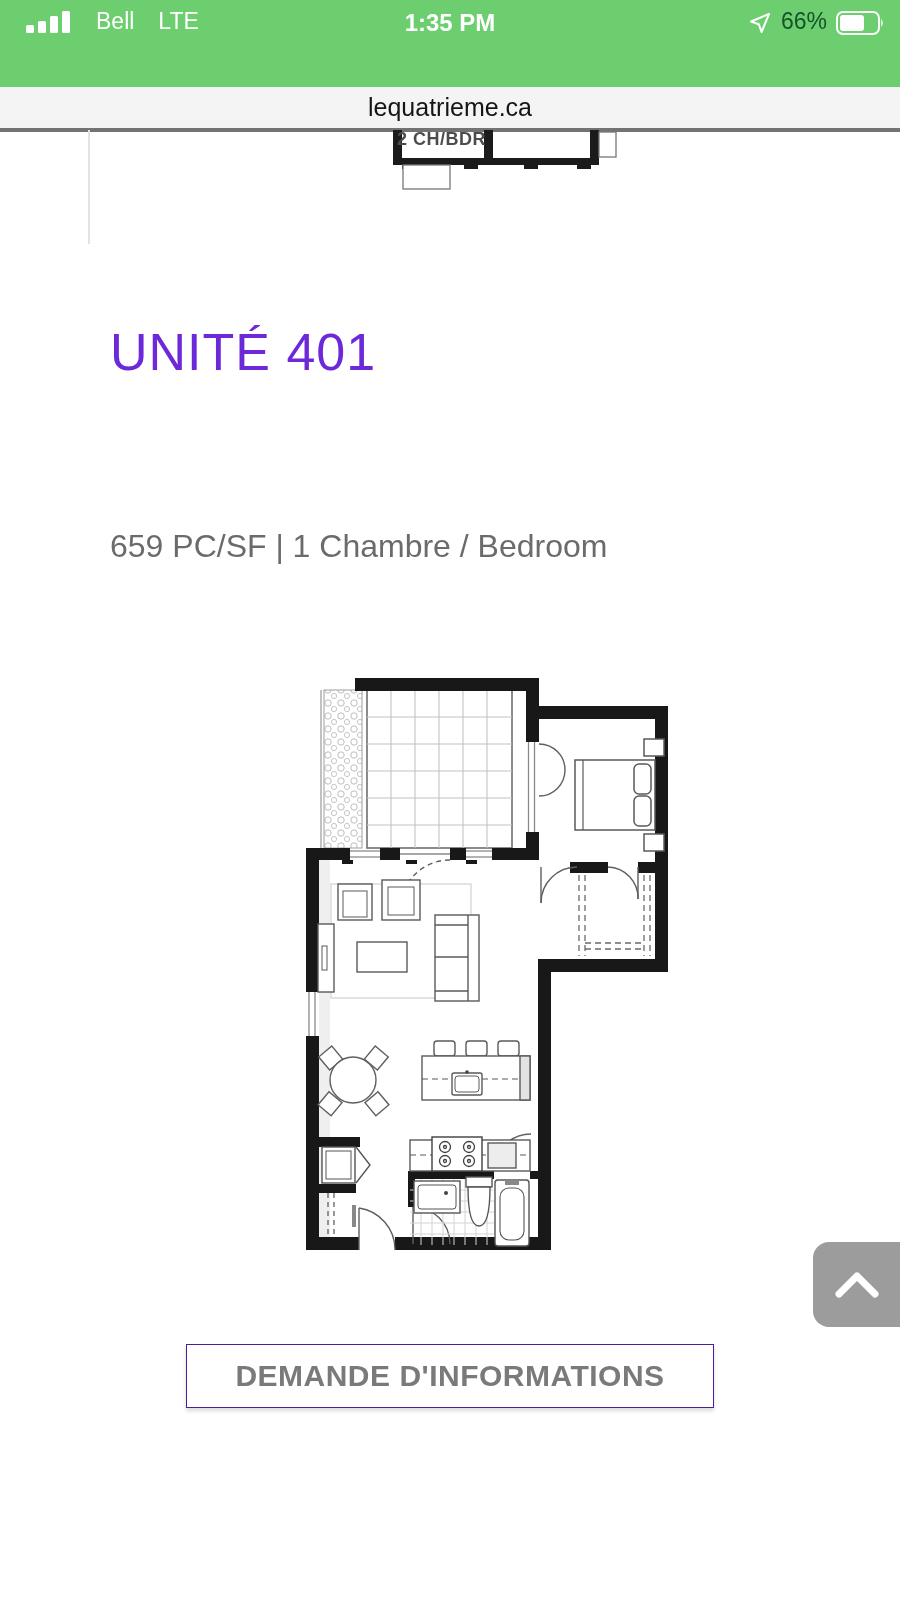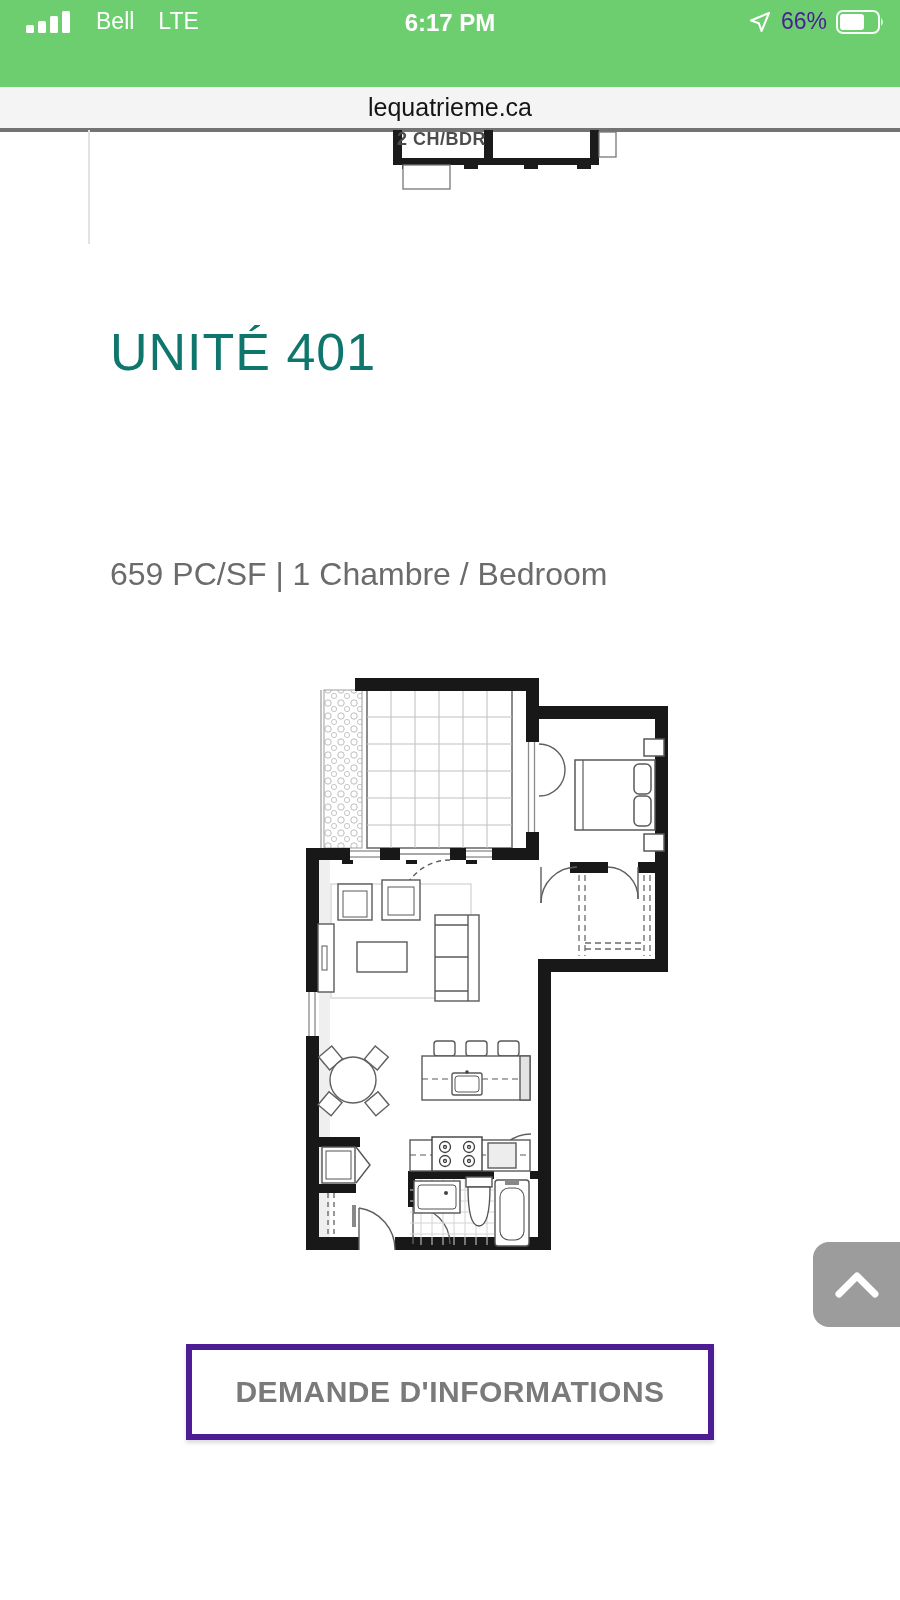--- a/index.html
+++ b/index.html
@@ -5,43 +5,43 @@
   html,body{margin:0;padding:0;background:#fff;}
   .screen{position:relative;width:900px;height:1600px;overflow:hidden;background:#fff;
           font-family:"Liberation Sans","DejaVu Sans",sans-serif;}
 
   
   .statusbar{position:absolute;left:0;top:0;width:900px;height:87px;background:#6cce6f;}
   .sb-left{position:absolute;left:26px;top:8px;display:flex;align-items:center;gap:24px;color:#fff;font-size:23px;}
   .sb-carrier{font-weight:400;}
   .sb-network{font-weight:400;text-align:center;}
   .sb-time{position:absolute;left:0;right:0;top:9px;text-align:center;color:#fff;font-size:24px;font-weight:700;}
-  .sb-right{position:absolute;right:14px;top:8px;display:flex;align-items:center;gap:9px;color:#4c1d95;font-size:23px;}
+  .sb-right{position:absolute;right:14px;top:8px;display:flex;align-items:flex-end;gap:9px;color:#14532d;font-size:23px;}
 
   
   .urlbar{position:absolute;left:0;top:87px;width:900px;height:41px;background:#f4f4f5;
           border-bottom:4px solid #737373;display:flex;align-items:center;justify-content:center;
           font-size:25px;color:#151515;}
 
   
   .prev-plan{position:absolute;left:372px;top:130px;width:248px;height:62px;}
   .prev-label{position:absolute;left:397px;top:129px;font-size:18px;font-weight:700;color:#4c4c4c;letter-spacing:.5px;}
   .v-rule{position:absolute;left:88px;top:130px;width:2px;height:114px;background:#e2e2e2;}
 
   
-  .title{position:absolute;left:110px;top:322px;margin:0;font-size:52px;font-weight:300;color:#0f766e;letter-spacing:1px;}
+  .title{position:absolute;left:110px;top:322px;margin:0;font-size:52px;font-weight:300;color:#6d28d9;letter-spacing:1px;}
   .hint{position:absolute;left:110px;top:428px;margin:0;font-size:29px;font-weight:300;color:#6f6f6f;}
-  .specs{position:absolute;left:110px;top:556px;margin:0;font-size:32px;font-weight:300;color:#6b6b6b;}
+  .specs{position:absolute;left:110px;top:528px;margin:0;font-size:32px;font-weight:300;color:#6b6b6b;}
 
   
   .floorplan{position:absolute;left:298px;top:660px;width:382px;height:590px;cursor:pointer;}
 
   
-  .cta{position:absolute;left:186px;top:1344px;width:528px;height:96px;background:#fff;
-       border:6px solid #4c1d95;box-shadow:0 3px 4px rgba(0,0,0,.14);
+  .cta{position:absolute;left:186px;top:1344px;width:528px;height:64px;background:#fff;
+       border:1px solid #4c1d95;box-shadow:0 3px 4px rgba(0,0,0,.14);
        font-family:inherit;font-size:30px;font-weight:700;color:#7a7a7a;letter-spacing:.5px;cursor:pointer;}
 
   
   .scrolltop{position:absolute;left:813px;top:1242px;width:87px;height:85px;background:#9c9c9c;
              border:none;border-radius:16px 0 0 16px;display:flex;align-items:center;justify-content:center;cursor:pointer;}
 </style>
 </head>
 <body>
 
 <div class="screen">
@@ -50,21 +50,21 @@
     <div class="sb-left">
       <svg width="46" height="22" viewBox="0 0 46 22">
         <rect x="0" y="14" width="8" height="8" rx="1.5" fill="#fff"></rect>
         <rect x="12" y="10" width="8" height="12" rx="1.5" fill="#fff"></rect>
         <rect x="24" y="5" width="8" height="17" rx="1.5" fill="#fff"></rect>
         <rect x="36" y="0" width="8" height="22" rx="1.5" fill="#fff"></rect>
       </svg>
       <span class="sb-carrier">Bell</span>
       <span class="sb-network">LTE</span>
     </div>
-    <div class="sb-time">6:17 PM</div>
+    <div class="sb-time">1:35 PM</div>
     <div class="sb-right">
       <svg width="24" height="24" viewBox="0 0 24 24">
         <path d="M21 3 L3 10.5 L10.8 13.2 L13.5 21 Z" fill="none" stroke="#fff" stroke-width="2" stroke-linejoin="round"></path>
       </svg>
       <span>66%</span>
       <svg width="50" height="24" viewBox="0 0 50 24">
         <rect x="1" y="1" width="42" height="22" rx="6" fill="none" stroke="#fff" stroke-width="2" opacity=".95"></rect>
         <rect x="4" y="4" width="24" height="16" rx="3" fill="#fff"></rect>
         <path d="M45 8 q4 4 0 8 Z" fill="#fff" opacity=".8"></path>
       </svg>

